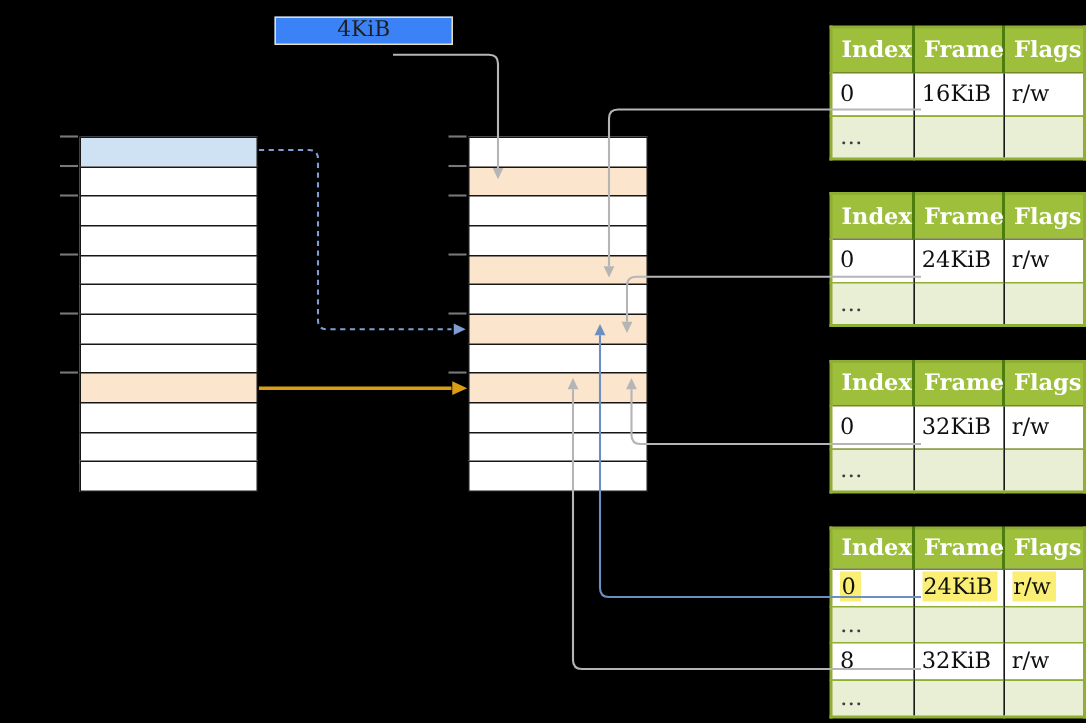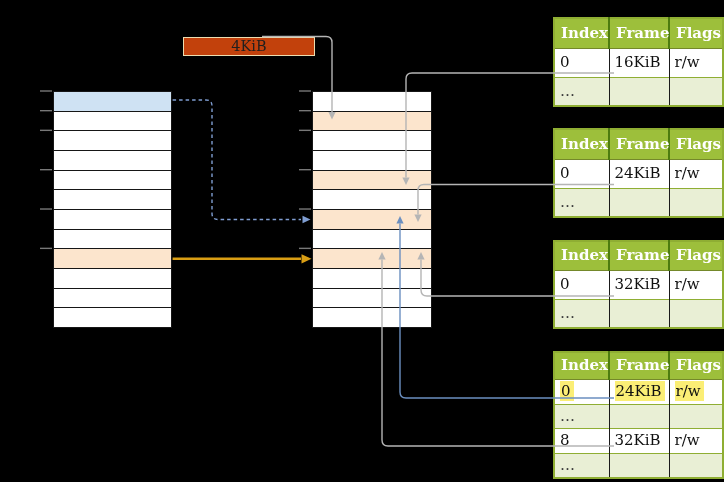--- a/index.html
+++ b/index.html
@@ -1,22 +1,22 @@
 <!DOCTYPE html>
 <html><head>
 <meta charset="utf-8">
 <style>
   html,body{margin:0;padding:0;background:#000;}
   .stage{position:relative;width:724px;height:482px;background:#000;overflow:hidden;
          font-family:"DejaVu Serif","Liberation Serif",serif;}
   .mem-row{position:absolute;box-sizing:border-box;border-top:1.3px solid #161616;
            border-left:1.3px solid #161616;border-right:1.3px solid #161616;}
   .mem-row.last{border-bottom:1.3px solid #161616;}
-  .mem-label{position:absolute;left:183px;top:37px;width:132px;height:19px;
-             background:#c2410c;border:1px solid #ecddb0;box-sizing:border-box;
+  .mem-label{position:absolute;left:183px;top:11px;width:119px;height:19px;
+             background:#3b82f6;border:1px solid #ecddb0;box-sizing:border-box;
              text-align:center;line-height:17px;font-size:14.5px;color:#1f1f1f;}
   table.ptable{position:absolute;left:553px;width:169px;border-collapse:collapse;
                table-layout:fixed;border:2px solid #8fae33;font-size:15px;color:#101010;}
   table.ptable th{background:#9dbf3b;color:#ffffff;font-weight:bold;text-align:left;
                   padding:0 4px 0 6px;border-bottom:1.2px solid #74882a;line-height:1;}
   table.ptable th + th{border-left:2px solid #4d7c0f;}
   table.ptable td{background:#ffffff;padding:0 0 0 5px;vertical-align:middle;line-height:1;}
   table.ptable td + td{border-left:1.1px solid #1a1a1a;}
   table.ptable tr + tr td{border-top:1.2px solid #8fae33;}
   table.ptable tr.shaded td{background:#e9efd5;color:#3c3c3c;}

